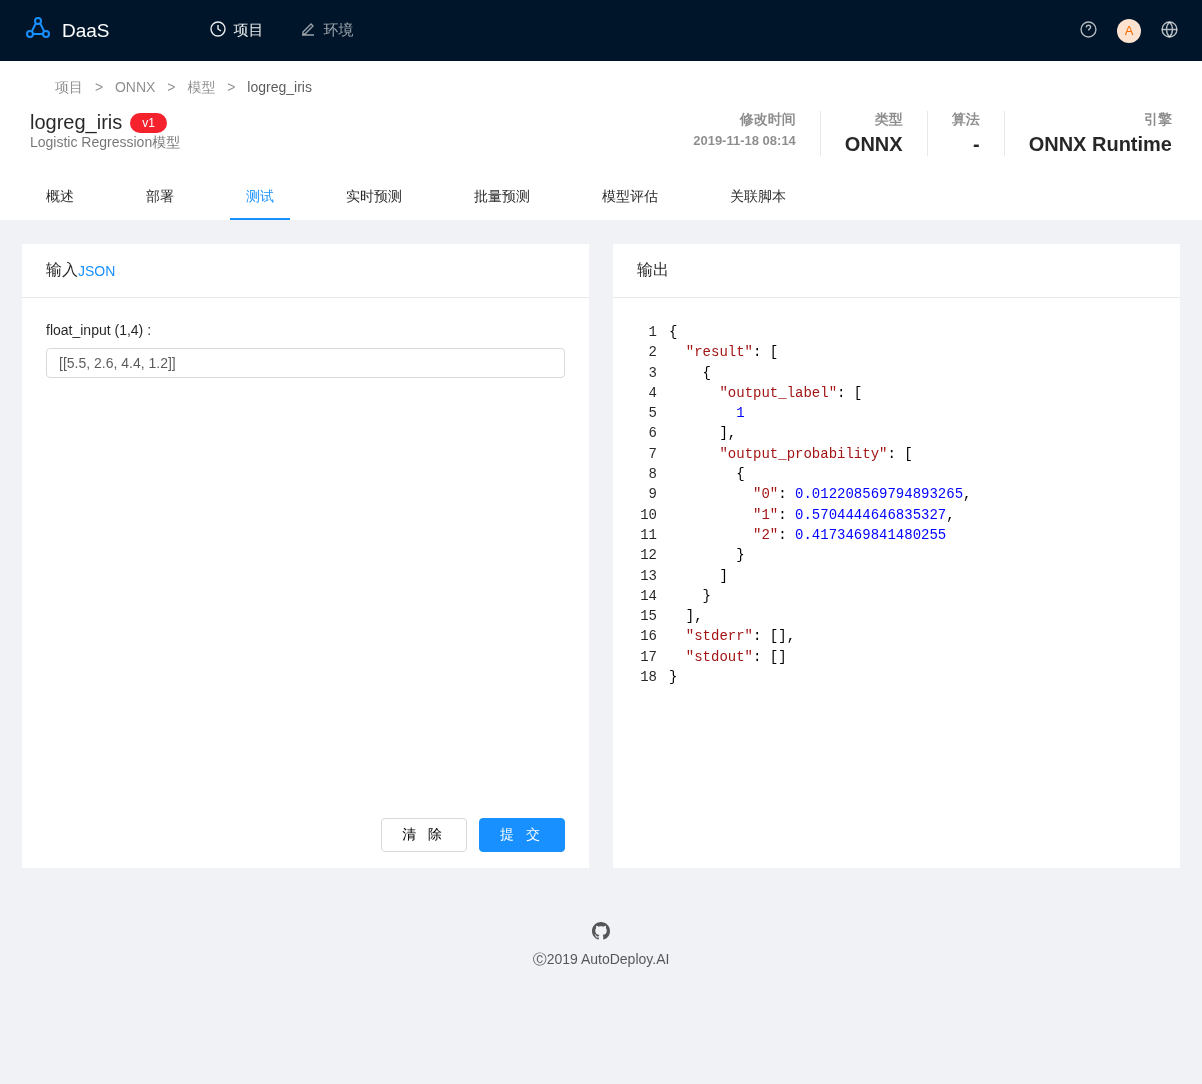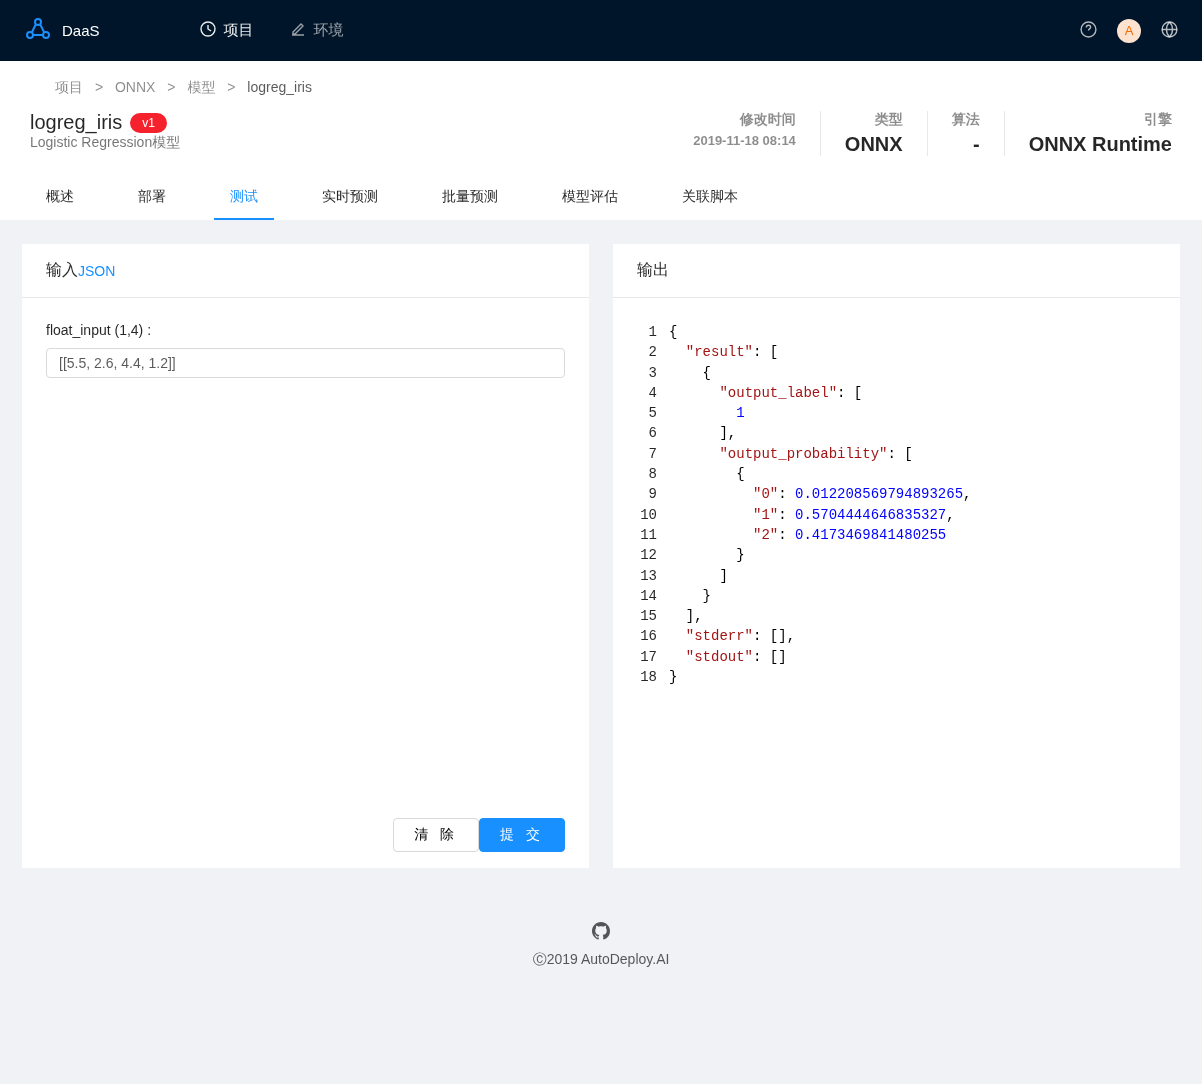--- a/index.html
+++ b/index.html
@@ -1,19 +1,19 @@
 <!DOCTYPE html>
 <html><head>
   <meta charset="utf-8">
   <style>
     * { box-sizing: border-box; margin: 0; padding: 0; }
     body { font-family: -apple-system, BlinkMacSystemFont, "Segoe UI", "PingFang SC", "Microsoft YaHei", sans-serif; background: #f0f2f5; color: rgba(0,0,0,0.85); font-size: 14px; }
     
     .header { background: #001529; color: #fff; height: 61px; display: flex; align-items: center; padding: 0 24px; }
-    .logo { display: flex; align-items: center; gap: 10px; font-size: 15px; font-weight: 500; margin-right: 100px; }
+    .logo { display: flex; align-items: center; gap: 10px; font-size: 19px; font-weight: 500; margin-right: 100px; }
     .logo-icon { color: #1890ff; }
     .nav-items { display: flex; gap: 36px; flex: 1; }
     .nav-item { display: flex; align-items: center; gap: 8px; color: rgba(255,255,255,0.92); cursor: pointer; font-size: 15px; }
     .nav-item.dim { color: rgba(255,255,255,0.6); }
     .header-right { display: flex; align-items: center; gap: 20px; }
     .avatar { width: 24px; height: 24px; border-radius: 50%; background: #fde3cf; color: #f56a00; display: flex; align-items: center; justify-content: center; font-size: 13px; }
     .header-icon { color: rgba(255,255,255,0.7); }
     
     .page-header { background: #fff; padding: 18px 30px 0; }
     .breadcrumb { color: rgba(0,0,0,0.45); font-size: 14px; margin-bottom: 14px; margin-left: 25px; }
@@ -27,34 +27,34 @@
     .version-badge { background: #f5222d; color: #fff; border-radius: 10px; padding: 0 12px; font-size: 12px; line-height: 20px; }
     .subtitle { color: rgba(0,0,0,0.55); font-size: 14px; margin-top: 0; }
     
     .meta-grid { display: flex; }
     .meta-item { padding: 0 24px; text-align: right; border-left: 1px solid #e8e8e8; font-weight: bold; }
     .meta-item:first-child { border-left: none; }
     .meta-label { color: rgba(0,0,0,0.45); font-size: 14px; margin-bottom: 4px; }
     .meta-value { color: rgba(0,0,0,0.85); font-size: 20px; }
     .meta-value.small { font-size: 13px; color: rgba(0,0,0,0.45); }
     
-    .tabs { display: flex; gap: 32px; margin-top: 20px; }
+    .tabs { display: flex; gap: 40px; margin-top: 20px; }
     .tab { padding: 12px 16px; cursor: pointer; color: rgba(0,0,0,0.85); border-bottom: 2px solid transparent; }
     .tab.active { color: #1890ff; border-bottom-color: #1890ff; }
     
     .content { padding: 24px 22px; display: flex; gap: 24px; }
     .panel { background: #fff; flex: 1; display: flex; flex-direction: column; }
     .panel-header { padding: 16px 24px; border-bottom: 1px solid #e8e8e8; display: flex; justify-content: flex-start; align-items: center; font-weight: 500; font-size: 16px; }
     .format-link { color: #1890ff; font-size: 14px; font-weight: normal; cursor: pointer; }
     
     .panel-body { padding: 24px; flex: 1; }
     .input-label { margin-bottom: 10px; font-size: 14px; color: rgba(0,0,0,0.85); }
     .input-field { width: 100%; padding: 6px 12px; border: 1px solid #d9d9d9; border-radius: 4px; font-size: 14px; color: rgba(0,0,0,0.65); }
     
-    .panel-footer { padding: 16px 24px; text-align: right; display: flex; justify-content: flex-end; }
+    .panel-footer { padding: 16px 24px; text-align: right; display: flex; gap: 12px; justify-content: flex-end; }
     .btn { padding: 7px 20px; border-radius: 4px; font-size: 14px; cursor: pointer; border: 1px solid #d9d9d9; background: #fff; letter-spacing: 4px; }
     .btn-primary { background: #1890ff; border-color: #1890ff; color: #fff; }
     
     .code-block { font-family: "SFMono-Regular", Consolas, "Liberation Mono", Menlo, monospace; font-size: 14px; line-height: 1.45; }
     .code-line { display: flex; }
     .line-no { width: 32px; text-align: right; padding-right: 12px; color: rgba(0,0,0,0.85); user-select: none; font-weight: 500; }
     .line-content { white-space: pre; }
     .tok-key { color: #a31515; }
     .tok-num { color: #0000ff; }
     .tok-punct { color: #000; }

